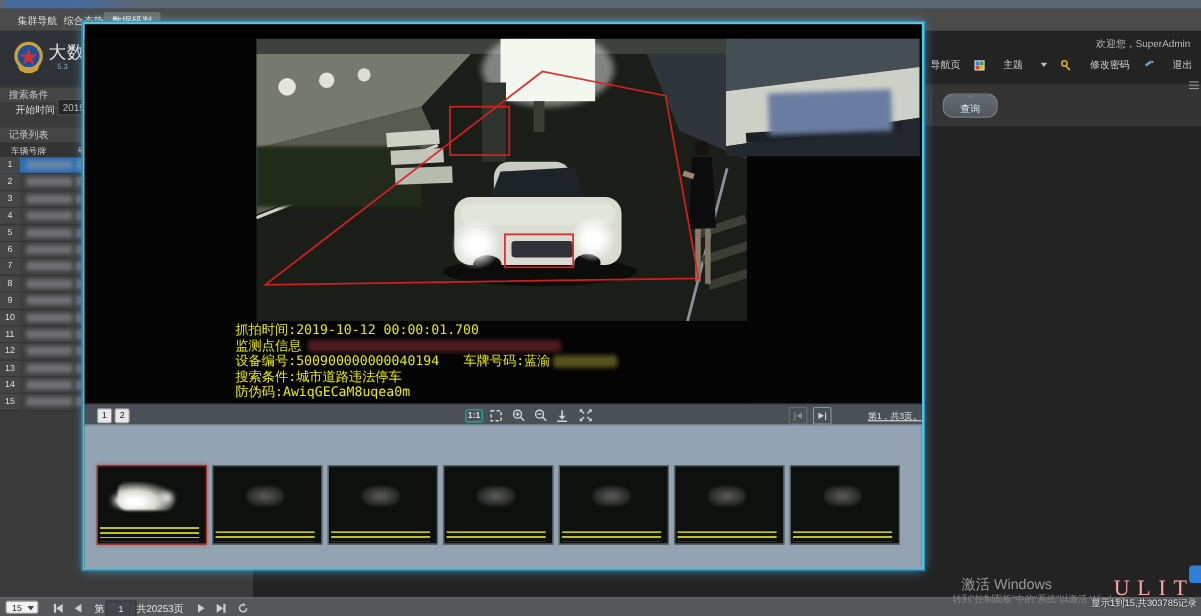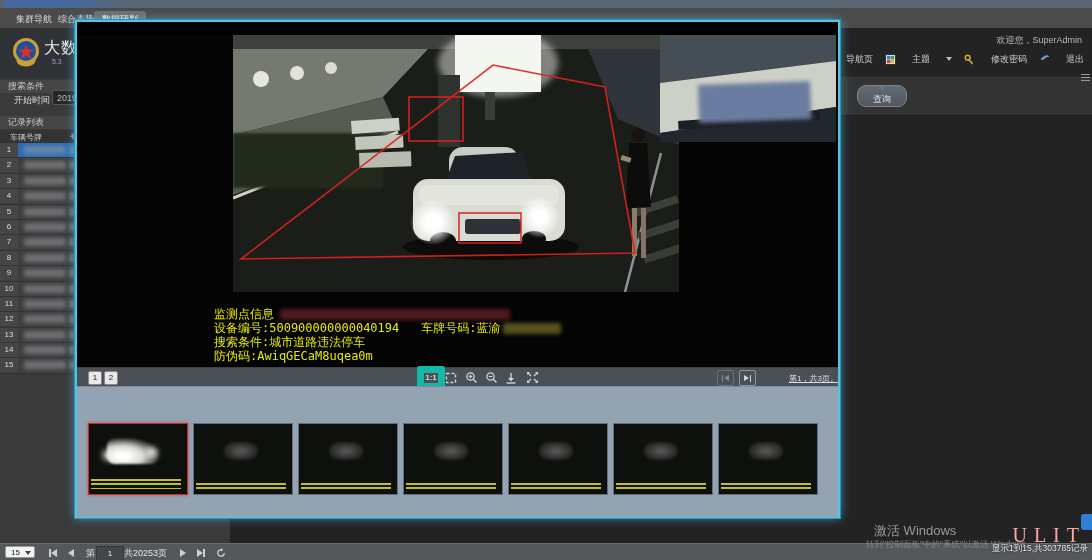--- a/index.html
+++ b/index.html
@@ -79,21 +79,21 @@
   .band{position:absolute;left:134px;top:257px;width:470px;height:75px;background:#040404;}
   .band .ln{position:absolute;left:3px;font-size:12px;line-height:14px;color:#e8ea00;font-family:"DejaVu Sans Mono","Liberation Mono",monospace;white-space:nowrap;}
   .mask-red{display:inline-block;vertical-align:middle;height:11px;background:rgba(150,50,60,.5);filter:blur(2px);border-radius:2px;}
   .mask-ylw{display:inline-block;vertical-align:middle;height:11px;background:rgba(190,180,60,.45);filter:blur(2px);border-radius:2px;}
 
   
   .dlg-toolbar{position:absolute;left:0;top:345px;width:761px;height:19px;background:#4a5056;border-top:1px solid #3d4248;}
   .tb-pagebtn{position:absolute;top:3px;width:12px;height:12px;background:#e8e8e8;border:1px solid #8a8a8a;border-radius:2px;font-size:8px;color:#222;text-align:center;line-height:12px;cursor:pointer;}
   .tb-ico{position:absolute;top:2px;width:16px;height:15px;display:flex;align-items:center;justify-content:center;cursor:pointer;color:#cfd4d8;}
   .tb-ico svg{display:block;}
-  .tb-onetoone{font-size:8px;font-weight:bold;color:#d6dade;border:7px solid #14b8a6;border-radius:2px;padding:0 1px;line-height:10px;height:10px;margin-top:1px;}
+  .tb-onetoone{font-size:8px;font-weight:bold;color:#d6dade;border:1px solid #14b8a6;border-radius:2px;padding:0 1px;line-height:10px;height:10px;margin-top:1px;}
   .tb-pager-text{position:absolute;left:712px;top:5px;font-size:8px;color:#e0e0e0;text-decoration:underline;}
   .tb-navbox{position:absolute;top:2px;width:15px;height:14px;border:1px solid #8d949b;border-radius:2px;display:flex;align-items:center;justify-content:center;gap:1px;cursor:pointer;}
   .tb-navbox.dis{opacity:.45;cursor:default;}
   .tb-navbox .tri{border-top-width:3px;border-bottom-width:3px;}
   .tb-navbox .tri.l{border-right:5px solid #cfd4d8;}
   .tb-navbox .tri.r{border-left:5px solid #cfd4d8;}
   .tb-navbox .bar{width:1.5px;height:7px;background:#cfd4d8;}
 
   
   .thumbzone{position:absolute;left:0;top:364px;width:761px;height:130px;background:#93a3b1;border-top:1px solid #7c8c9a;}
@@ -394,20 +394,21 @@
           </defs>
         <rect width="176" height="107" fill="#2a3138"></rect>
         <polygon points="0,0 176,0 176,26 0,48" fill="#454d55"></polygon>
         <polygon points="0,48 176,26 176,72 0,98" fill="#cdd0c6"></polygon>
         <polygon points="0,98 176,72 176,107 0,107" fill="#22272d"></polygon>
         <rect x="18" y="86" width="142" height="9" fill="#1b2026" transform="rotate(-4 18 86)"></rect>
         <rect x="38" y="50" width="112" height="38" fill="#6b7da0" filter="url(#pb)" transform="rotate(-2 38 50)"></rect>
       </svg>
 
       <div class="band">
+        <div class="ln" style="top:1px;">抓拍时间:2019-10-12 00:00:01.700</div>
         <div class="ln" style="top:15px;text-align:center;"><span>监测点信息</span><span class="mask-red" style="width:230px;margin-left:6px;"></span></div>
         <div class="ln" style="top:29px;"><span>设备编号:500900000000040194</span><span style="display:inline-block;width:22px;"></span><span>车牌号码:蓝渝</span><span class="mask-ylw" style="width:58px;margin-left:2px;"></span></div>
         <div class="ln" style="top:43px;">搜索条件:城市道路违法停车</div>
         <div class="ln" style="top:57px;">防伪码:AwiqGECaM8uqea0m</div>
       </div>
     </div>
 
     <div class="dlg-toolbar">
       <div class="tb-pagebtn" style="left:11px;">1</div>
       <div class="tb-pagebtn" style="left:27px;">2</div>

